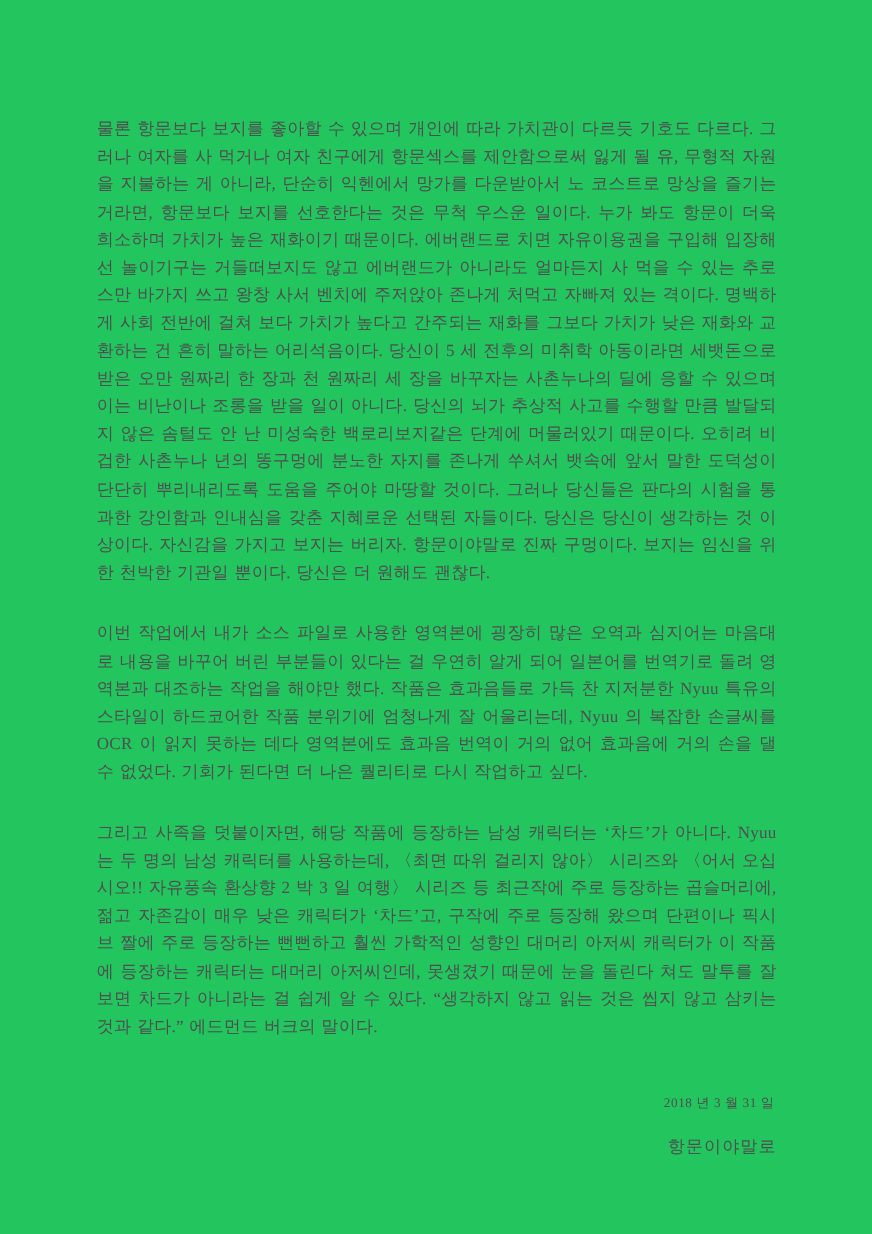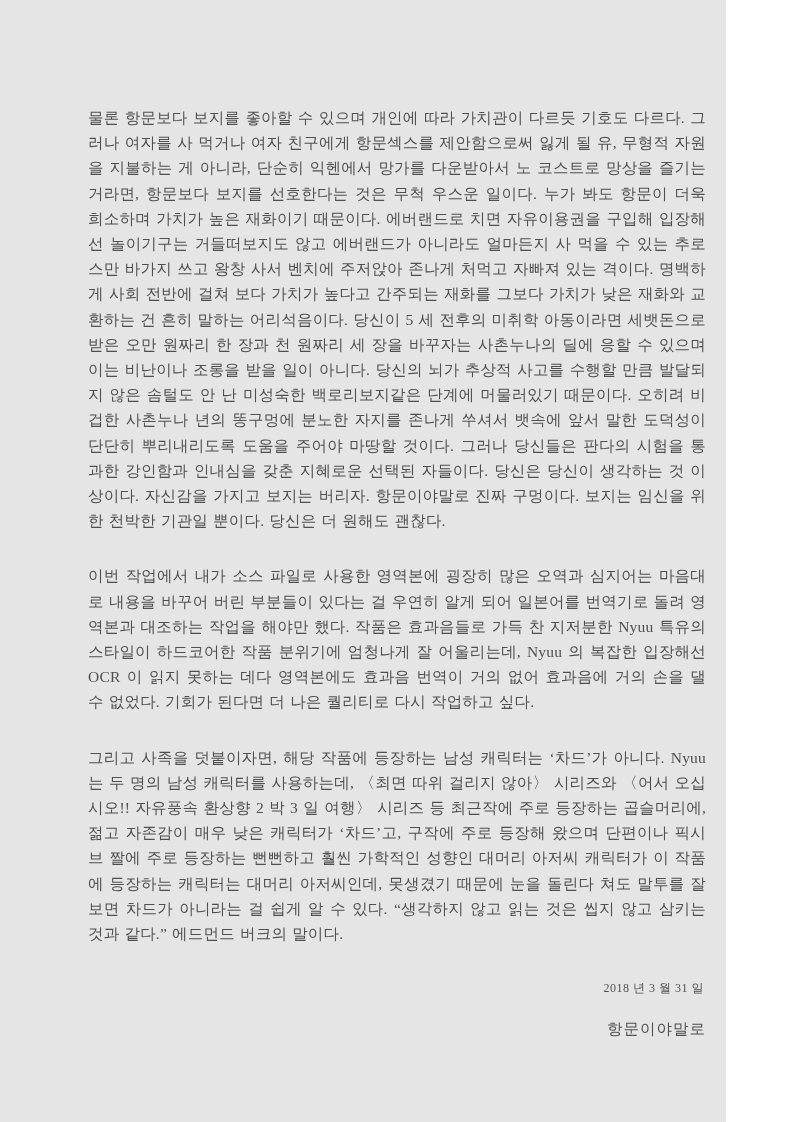--- a/index.html
+++ b/index.html
@@ -2,44 +2,43 @@
 <html><head>
 <meta charset="utf-8">
 <style>
   html, body {
     margin: 0;
     padding: 0;
     background: #ffffff;
   }
   .page {
     position: relative;
-    width: 690px;
+    width: 793px;
     height: 1122px;
-    background: #e5e5e5;
+    background: #22c55e;
     overflow: hidden;
     font-family: "Liberation Serif", "DejaVu Serif", serif;
     color: #4f4f4f;
-    padding-left: 36px;
   }
   .content {
     position: absolute;
     left: 88px;
     top: 105px;
     width: 618px;
   }
   .para {
     margin: 0 0 30px 0;
     font-size: 15.5px;
     line-height: 25.2px;
     text-align: justify;
     word-spacing: 1px;
     letter-spacing: 0.2px;
   }
   .para-3 {
-    margin-bottom: 30px;
+    margin-bottom: 44px;
   }
   .date-line {
     margin: 12px 2px 14px 0;
     font-size: 12px;
     line-height: 25.2px;
     text-align: right;
     letter-spacing: 0.5px;
   }
   .signature-line {
     margin: 0;
@@ -48,18 +47,18 @@
     text-align: right;
     letter-spacing: 1px;
   }
 </style>
 </head>
 <body>
 
 <div class="page">
   <div class="content">
     <p class="para para-1">물론 항문보다 보지를 좋아할 수 있으며 개인에 따라 가치관이 다르듯 기호도 다르다. 그러나 여자를 사 먹거나 여자 친구에게 항문섹스를 제안함으로써 잃게 될 유, 무형적 자원을 지불하는 게 아니라, 단순히 익헨에서 망가를 다운받아서 노 코스트로 망상을 즐기는 거라면, 항문보다 보지를 선호한다는 것은 무척 우스운 일이다. 누가 봐도 항문이 더욱 희소하며 가치가 높은 재화이기 때문이다. 에버랜드로 치면 자유이용권을 구입해 입장해선 놀이기구는 거들떠보지도 않고 에버랜드가 아니라도 얼마든지 사 먹을 수 있는 추로스만 바가지 쓰고 왕창 사서 벤치에 주저앉아 존나게 처먹고 자빠져 있는 격이다. 명백하게 사회 전반에 걸쳐 보다 가치가 높다고 간주되는 재화를 그보다 가치가 낮은 재화와 교환하는 건 흔히 말하는 어리석음이다. 당신이 5 세 전후의 미취학 아동이라면 세뱃돈으로 받은 오만 원짜리 한 장과 천 원짜리 세 장을 바꾸자는 사촌누나의 딜에 응할 수 있으며 이는 비난이나 조롱을 받을 일이 아니다. 당신의 뇌가 추상적 사고를 수행할 만큼 발달되지 않은 솜털도 안 난 미성숙한 백로리보지같은 단계에 머물러있기 때문이다. 오히려 비겁한 사촌누나 년의 똥구멍에 분노한 자지를 존나게 쑤셔서 뱃속에 앞서 말한 도덕성이 단단히 뿌리내리도록 도움을 주어야 마땅할 것이다. 그러나 당신들은 판다의 시험을 통과한 강인함과 인내심을 갖춘 지혜로운 선택된 자들이다. 당신은 당신이 생각하는 것 이상이다. 자신감을 가지고 보지는 버리자. 항문이야말로 진짜 구멍이다. 보지는 임신을 위한 천박한 기관일 뿐이다. 당신은 더 원해도 괜찮다.</p>
-    <p class="para para-2">이번 작업에서 내가 소스 파일로 사용한 영역본에 굉장히 많은 오역과 심지어는 마음대로 내용을 바꾸어 버린 부분들이 있다는 걸 우연히 알게 되어 일본어를 번역기로 돌려 영역본과 대조하는 작업을 해야만 했다. 작품은 효과음들로 가득 찬 지저분한 Nyuu 특유의 스타일이 하드코어한 작품 분위기에 엄청나게 잘 어울리는데, Nyuu 의 복잡한 입장해선 OCR 이 읽지 못하는 데다 영역본에도 효과음 번역이 거의 없어 효과음에 거의 손을 댈 수 없었다. 기회가 된다면 더 나은 퀄리티로 다시 작업하고 싶다.</p>
+    <p class="para para-2">이번 작업에서 내가 소스 파일로 사용한 영역본에 굉장히 많은 오역과 심지어는 마음대로 내용을 바꾸어 버린 부분들이 있다는 걸 우연히 알게 되어 일본어를 번역기로 돌려 영역본과 대조하는 작업을 해야만 했다. 작품은 효과음들로 가득 찬 지저분한 Nyuu 특유의 스타일이 하드코어한 작품 분위기에 엄청나게 잘 어울리는데, Nyuu 의 복잡한 손글씨를 OCR 이 읽지 못하는 데다 영역본에도 효과음 번역이 거의 없어 효과음에 거의 손을 댈 수 없었다. 기회가 된다면 더 나은 퀄리티로 다시 작업하고 싶다.</p>
     <p class="para para-3">그리고 사족을 덧붙이자면, 해당 작품에 등장하는 남성 캐릭터는 ‘차드’가 아니다. Nyuu 는 두 명의 남성 캐릭터를 사용하는데, 〈최면 따위 걸리지 않아〉 시리즈와 〈어서 오십시오!! 자유풍속 환상향 2 박 3 일 여행〉 시리즈 등 최근작에 주로 등장하는 곱슬머리에, 젊고 자존감이 매우 낮은 캐릭터가 ‘차드’고, 구작에 주로 등장해 왔으며 단편이나 픽시브 짤에 주로 등장하는 뻔뻔하고 훨씬 가학적인 성향인 대머리 아저씨 캐릭터가 이 작품에 등장하는 캐릭터는 대머리 아저씨인데, 못생겼기 때문에 눈을 돌린다 쳐도 말투를 잘 보면 차드가 아니라는 걸 쉽게 알 수 있다. “생각하지 않고 읽는 것은 씹지 않고 삼키는 것과 같다.” 에드먼드 버크의 말이다.</p>
     <p class="date-line">2018 년 3 월 31 일</p>
     <p class="signature-line">항문이야말로</p>
   </div>
 </div>
 
 </body></html>

